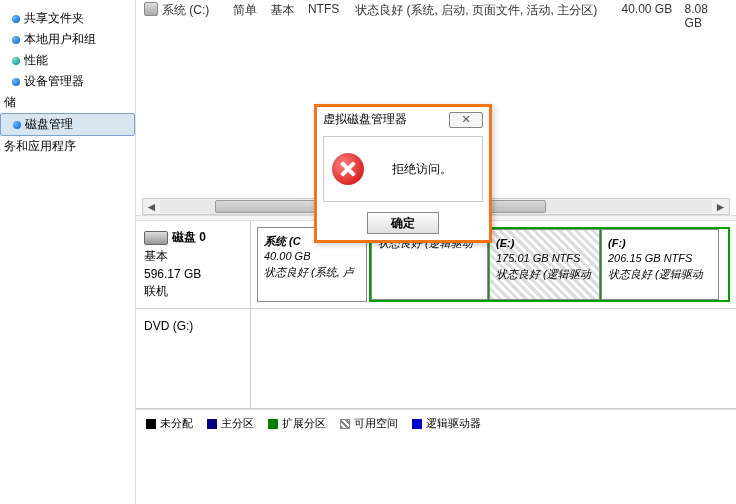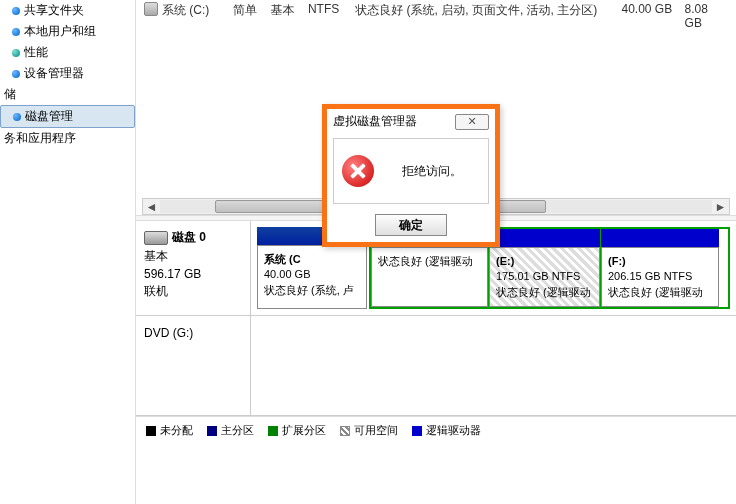--- a/index.html
+++ b/index.html
@@ -1,18 +1,18 @@
 <!DOCTYPE html>
 <html><head>
 <meta charset="utf-8">
 <style>
 * { box-sizing: border-box; margin: 0; padding: 0; }
 body { font-family: "Microsoft YaHei", "SimSun", Tahoma, sans-serif; font-size: 12px; background: #fff; width: 736px; height: 504px; overflow: hidden; position: relative; }
 .layout { display: flex; width: 100%; height: 100%; }
-.sidebar { width: 135px; background: #fff; padding-top: 0; }
+.sidebar { width: 135px; background: #fff; padding-top: 8px; }
 .tree-item { display: flex; align-items: center; padding: 2px 4px 2px 8px; cursor: default; }
 .tree-item .bullet { width: 8px; height: 8px; margin-right: 4px; flex-shrink: 0; }
 .bullet-blue { background: radial-gradient(circle at 30% 30%, #6ab7ff, #0066cc); border-radius: 50%; }
 .bullet-teal { background: radial-gradient(circle at 30% 30%, #7de0d0, #008b8b); border-radius: 50%; }
 .selected { background: #d8e6f2; border: 1px solid #7da2ce; border-radius: 2px; }
 .tree-label { white-space: nowrap; }
 .indent1 { padding-left: 12px; }
 .indent0 { padding-left: 4px; }
 .main { flex: 1; background: #fff; display: flex; flex-direction: column; border-left: 1px solid #ddd; }
 .top-pane { height: 215px; position: relative; overflow: hidden; }
@@ -25,37 +25,37 @@
 .hscroll .thumb { position: absolute; left: 10%; width: 60%; top: 0; bottom: 0; background: linear-gradient(#d8d8d8,#c0c0c0); border: 1px solid #999; border-radius: 2px; }
 .splitter { height: 6px; background: #f5f5f5; border-top: 1px solid #ddd; border-bottom: 1px solid #ddd; }
 .bottom-pane { flex: 1; overflow: hidden; }
 .disk-row { display: flex; border-bottom: 1px solid #ccc; }
 .disk-info { width: 115px; padding: 8px; background: #fff; border-right: 1px solid #ccc; }
 .disk-ico { width: 24px; height: 14px; background: linear-gradient(#ddd,#999); border: 1px solid #666; border-radius: 2px; display: inline-block; margin-right: 4px; vertical-align: middle; }
 .cd-ico { width: 18px; height: 18px; background: radial-gradient(circle, #fff 20%, #ccc 22%, #eee 60%, #aaa 62%); border-radius: 50%; display: inline-block; margin-right: 4px; vertical-align: middle; }
 .disk-title { font-weight: bold; }
 .disk-line { margin-top: 2px; }
 .part-area { flex: 1; display: flex; padding: 6px; gap: 2px; }
-.part-wrap { display: flex; flex-direction: column; }
+.part-wrap { display: flex; flex-direction: row; font-style: italic; }
 .part-header { height: 18px; background: #0000cd; }
 .part-header.sel { background: linear-gradient(#1040a0,#0020a0); }
 .part-box { border: 1px solid #888; padding: 6px 6px; background: #fff; flex: 1; font-size: 11px; line-height: 1.4; overflow: hidden; white-space: nowrap; }
 .part-group { border: 2px solid #00a000; display: flex; flex: 1; }
 .part-group .part-wrap { border-right: 1px solid #00a000; }
 .part-group .part-wrap:last-child { border-right: none; }
 .hatched { background: repeating-linear-gradient(45deg, #ddd, #ddd 3px, #fff 3px, #fff 6px); }
 .legend { padding: 6px 10px; display: flex; gap: 14px; border-top: 1px solid #ddd; font-size: 11px; }
 .legend-item { display: flex; align-items: center; gap: 4px; }
 .sw { width: 10px; height: 10px; }
 .sw-black { background: #000; }
 .sw-navy { background: #000080; }
 .sw-green { background: #008000; }
 .sw-hatch { background: repeating-linear-gradient(45deg,#888,#888 2px,#fff 2px,#fff 4px); border: 1px solid #888; }
 .sw-blue { background: #0000cd; }
-.dialog { position: absolute; left: 322px; top: 104px; width: 178px; background: #fff; border: 5px solid #f97316; box-shadow: 2px 2px 6px rgba(0,0,0,0.2); z-index: 10; }
+.dialog { position: absolute; left: 314px; top: 104px; width: 178px; background: #fff; border: 3px solid #f97316; box-shadow: 2px 2px 6px rgba(0,0,0,0.2); z-index: 10; }
 .dlg-title { display: flex; align-items: center; justify-content: space-between; padding: 4px 6px; font-size: 12px; }
 .dlg-close { width: 34px; height: 16px; border: 1px solid #888; border-radius: 2px; display: flex; align-items: center; justify-content: center; font-size: 11px; color: #555; background: #f5f5f5; }
 .dlg-body { border: 1px solid #ccc; margin: 4px 6px; padding: 16px 8px; display: flex; align-items: center; gap: 28px; }
 .err-ico { width: 32px; height: 32px; border-radius: 50%; background: radial-gradient(circle at 35% 35%, #ff8080, #cc0000); position: relative; flex-shrink: 0; }
 .err-ico::before, .err-ico::after { content: ""; position: absolute; left: 7px; top: 14px; width: 18px; height: 4px; background: #fff; border-radius: 1px; }
 .err-ico::before { transform: rotate(45deg); }
 .err-ico::after { transform: rotate(-45deg); }
 .dlg-btns { padding: 6px; text-align: center; }
 .dlg-btn { width: 72px; height: 22px; border: 1px solid #888; background: linear-gradient(#fefefe,#e0e0e0); font-size: 12px; cursor: pointer; font-weight: bold; }
 </style>

